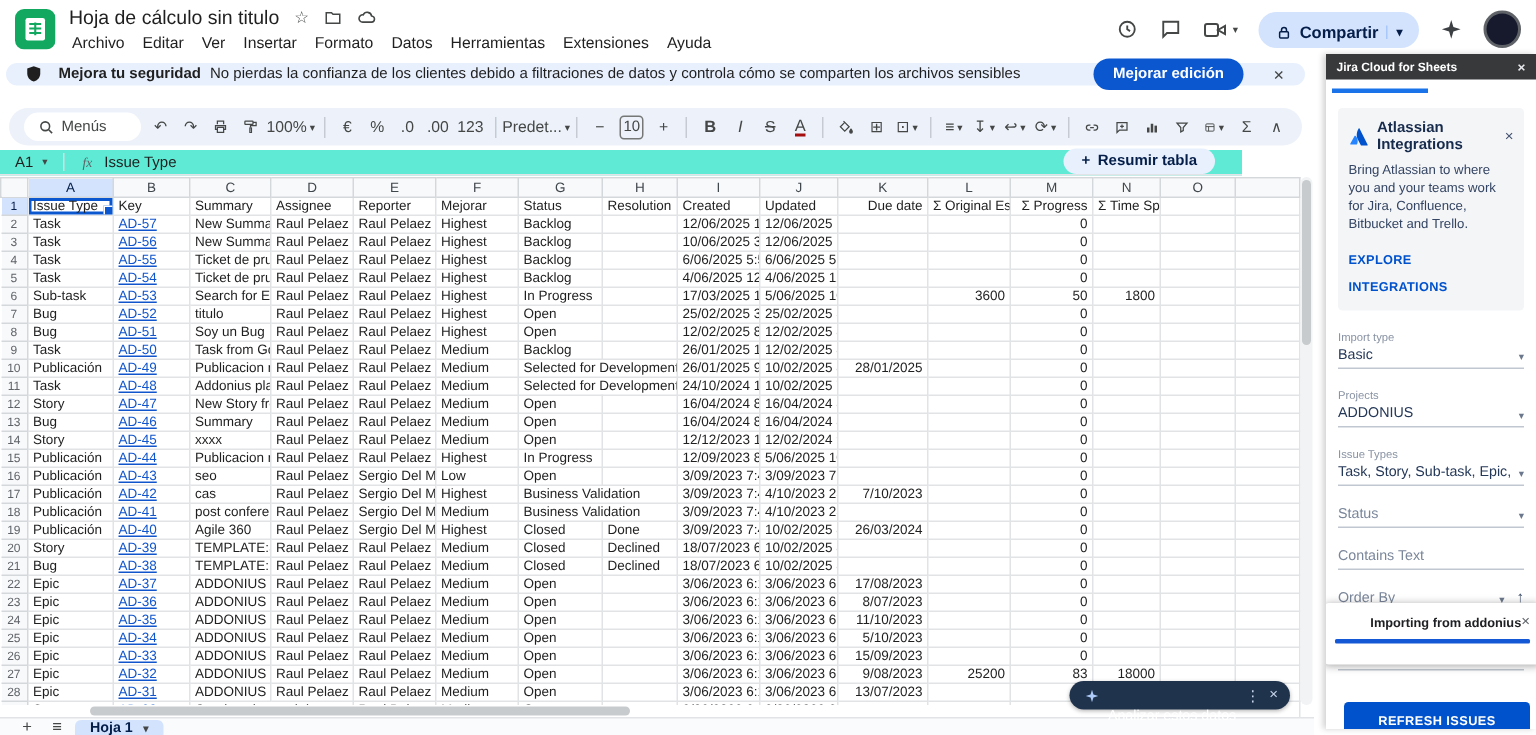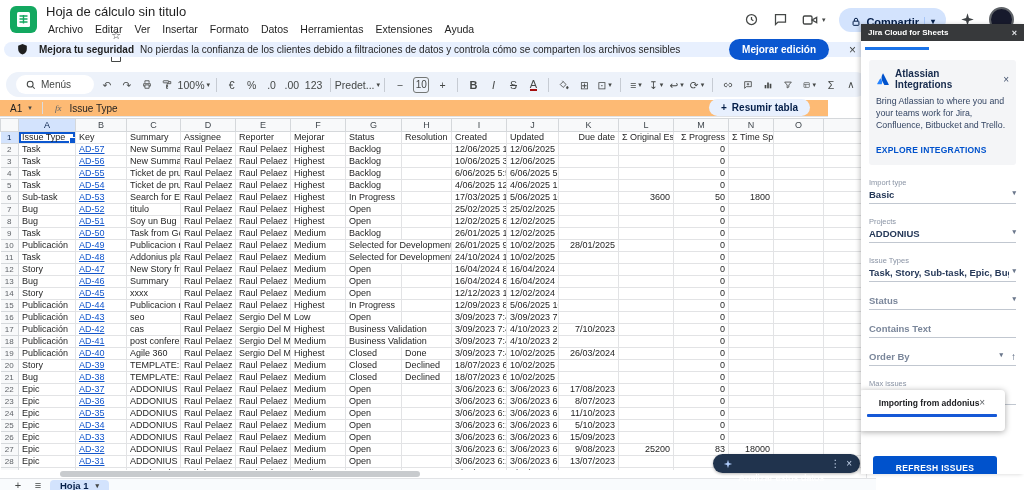--- a/index.html
+++ b/index.html
@@ -4,21 +4,21 @@
 <style>
   * { margin:0; padding:0; box-sizing:border-box; }
   html,body { width:1024px; height:490px; overflow:hidden; }
   body { font-family:"Liberation Sans", sans-serif; background:#fff; position:relative; color:#1f1f1f; }
 
   .left { position:absolute; top:0; left:0; width:876px; height:490px; background:#fff; }
 
   
   .topbar { position:absolute; top:0; left:0; width:1024px; height:40px; background:#fff; }
   .logo-wrap { position:absolute; top:6px; left:10px; }
-  .title-row { position:absolute; top:4px; left:46px; display:flex; align-items:center; gap:10px;flex-direction:column; }
+  .title-row { position:absolute; top:4px; left:46px; display:flex; align-items:center; gap:10px; }
   .doc-title { font-size:13px; color:#1f1f1f; }
   .title-ico { color:#444746; font-size:11px; display:flex; align-items:center; }
   .menu-row { position:absolute; top:21px; left:42px; display:flex; }
   .menu-item { font-size:10.5px; color:#1f1f1f; padding:2px 6px; border-radius:8px; cursor:default; }
   .top-right { position:absolute; top:7px; right:10px; display:flex; align-items:center; gap:14px; }
   .tr-ico { color:#444746; display:flex; align-items:center; }
   .share-btn { display:flex; align-items:center; gap:5px; background:#c2e7ff; background:#d3e3fd; border-radius:24px; padding:8px 4px 4px 12px; font-size:11px; font-weight:bold; color:#041e49; }
   .share-caret { border-left:1px solid #a8c7fa; padding:0 7px 0 6px; font-size:8px; color:#041e49; }
   .avatar { width:25px; height:25px; border-radius:50%; background:#171a2c; border:2px solid #5f6368; }
 
@@ -36,21 +36,21 @@
   .tb b { font-weight:bold; font-size:11px; }
   .tb i { font-size:11px; }
   .tb .strike { text-decoration:line-through; }
   .tb .a-color { border-bottom:2px solid #a50e0e; line-height:10px; font-size:11px; }
   .sep { width:1px; height:14px; background:#c6cbd3; margin:0 2px; flex:none; }
   .caret { font-size:7px; color:#444746; margin-left:2px; }
   .fs-box { width:22px; height:16px; border:1px solid #747775; border-radius:3px; display:flex; align-items:center; justify-content:center; font-size:10px; background:#edf2fa; }
   .tb-collapse { margin-left:auto; color:#444746; font-size:10px; }
 
   
-  .fbar { position:absolute; top:100px; left:0; width:828px; height:17px; display:flex; align-items:center; border-bottom:1px solid #e1e3e6; background:#fdba74; }
+  .fbar { position:absolute; top:100px; left:0; width:828px; height:17px; display:flex; align-items:center; border-bottom:1px solid #e1e3e6; background:#5eead4; }
   .cell-ref { width:42px; font-size:10px; padding-left:10px; display:flex; align-items:center; gap:4px; }
   .fx { font-size:9px; color:#5f6368; margin:0 8px 0 12px; font-style:italic; font-family:"Liberation Serif", serif; }
   .fval { font-size:10px; }
   .fbar-sep { width:1px; height:12px; background:#dadce0; }
   .summarize { position:absolute; right:18px; top:-1px; background:#e8f0fe; border:none; border-radius:14px; height:17px; display:flex; align-items:center; gap:5px; padding:0 12px; font-size:10px; color:#041e49; font-weight:bold; z-index:5; }
 
   
   .grid { position:absolute; top:118px; left:0; width:866px; }
   table { border-collapse:collapse; table-layout:fixed; width:866px; }
   th { height:13px; background:#f8f9fa; border:1px solid #d5d8db; font-size:9px; font-weight:normal; color:#40474d; text-align:center; overflow:hidden; }
@@ -74,42 +74,42 @@
   .analyze { position:absolute; top:454px; right:16px; height:19px; background:#20334d; border-radius:12px; display:flex; align-items:center; gap:6px; padding:0 8px 0 10px; z-index:8; box-shadow:0 1px 3px rgba(0,0,0,.3); }
   .analyze span.lbl { color:#fff; font-size:9.5px;margin-top:28px; }
   .analyze .mini { color:#c5d4ea; font-size:10px; }
 
   
   .bottombar { position:absolute; top:478px; left:0; width:876px; height:12px; background:#f9fbfd; border-top:1px solid #e1e3e6; display:flex; align-items:flex-start; gap:4px; padding:1px 0 0 10px; }
   .bb-ico { font-size:11px; color:#444746; line-height:11px; width:16px; text-align:center; }
   .sheet-tab { display:flex; align-items:center; gap:5px; background:#d3e3fd; border-bottom:3px solid #0b57d0; padding:0 10px; height:14px; font-size:9.5px; font-weight:bold; color:#041e49; border-radius:4px 4px 0 0; }
 
   
-  .sidebar { position:absolute; top:24px; right:0; width:163px; height:450px; background:#fff; box-shadow:-2px 0 4px rgba(0,0,0,.18); overflow:hidden; z-index:10; }
+  .sidebar { position:absolute; top:36px; right:0; width:140px; height:450px; background:#fff; box-shadow:-2px 0 4px rgba(0,0,0,.18); overflow:hidden; z-index:10; }
   .sb-header { height:17px; background:#37393b; color:#fff; font-size:8px; font-weight:bold; display:flex; align-items:center; justify-content:space-between; padding:0 7px; }
   .sb-header .x { font-size:9px; color:#e8eaed; }
   .sb-progress { width:64px; height:3px; background:#1a73e8; margin:6px 0 0 4px; }
   .sb-body { padding:10px 8px 0 8px; }
   .atl-card { background:#f4f5f7; border-radius:3px; padding:8px 7px; margin-bottom:13px; }
   .atl-head { display:flex; align-items:center; gap:5px; }
   .atl-title { font-size:10px; font-weight:bold; color:#172b4d; flex:1; }
   .atl-x { font-size:10px; color:#42526e; }
   .atl-body { font-size:8.8px; color:#344563; line-height:1.35; margin:6px 0 7px 0; }
   .atl-link { font-size:8.5px; font-weight:bold; color:#0052cc; letter-spacing:.2px; }
   .field { margin-bottom:13px; }
   .flabel { font-size:7.5px; color:#8993a4; margin-bottom:2px; }
-  .frow { display:flex; align-items:flex-start;font-weight:bold; }
+  .frow { display:flex; align-items:flex-end; }
   .fvalue { flex:1; font-size:9.5px; color:#253858; white-space:nowrap; overflow:hidden; }
   .fvalue.ph { color:#7a869a; }
   .fcaret { font-size:7px; color:#6b778c; margin-left:3px; }
   .fup { font-size:10px; color:#42526e; margin-left:8px; }
   .funder { height:1px; background:#c1c7d0; margin-top:3px; }
   .refresh-btn { position:absolute; left:12px; top:432px; width:124px; height:24px; background:#0052cc; color:#fff; border:none; border-radius:3px; font-size:8.5px; font-weight:bold; letter-spacing:.3px; }
   .toast { position:absolute; left:-2px; top:366px; width:146px; background:#fff; border-radius:4px; box-shadow:0 1px 6px rgba(0,0,0,.35); padding:7px 8px 8px 8px; z-index:12; }
-  .toast-head { display:flex; align-items:center; justify-content:center; margin-bottom:6px; }
+  .toast-head { display:flex; align-items:center; justify-content:flex-end; margin-bottom:6px; }
   .toast-title { font-size:8.5px; font-weight:bold; color:#202124; }
   .toast-x { font-size:10px; color:#5f6368; }
   .toast-bar { height:3px; background:#1558d6; border-radius:1px; margin-bottom:6px; }
   .toast-msg { font-size:8px; color:#3c4043; }
 
   svg { display:block; }
 </style>
 </head>
 <body>
 

